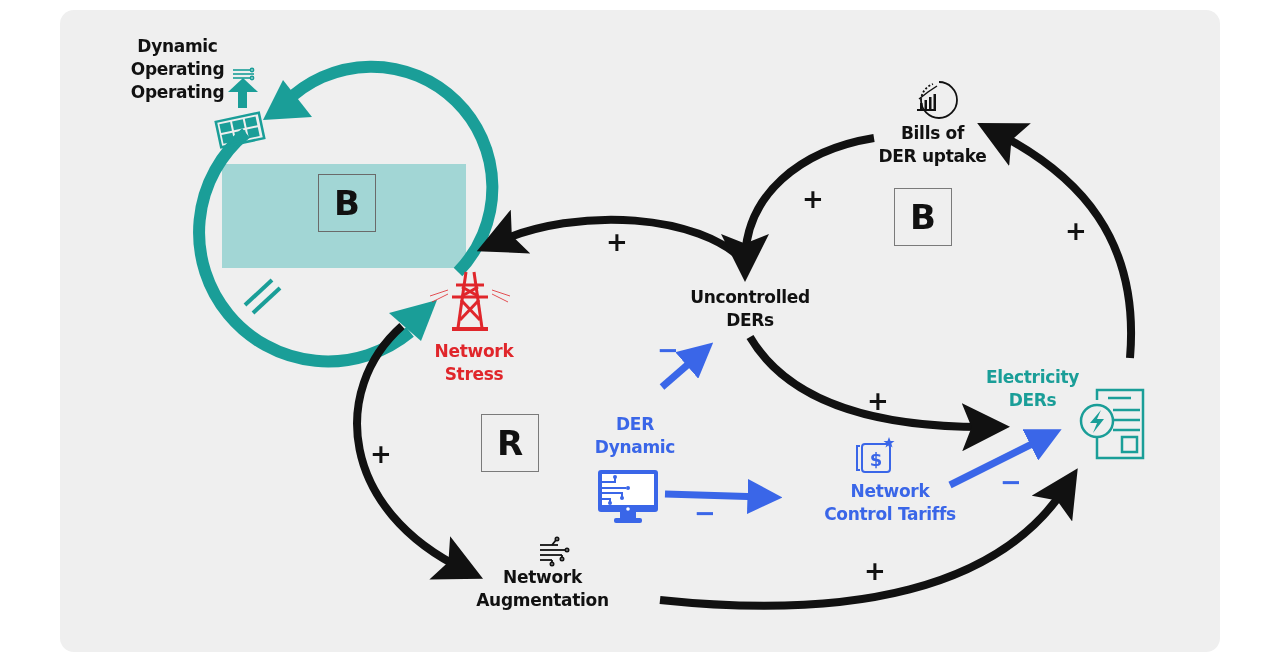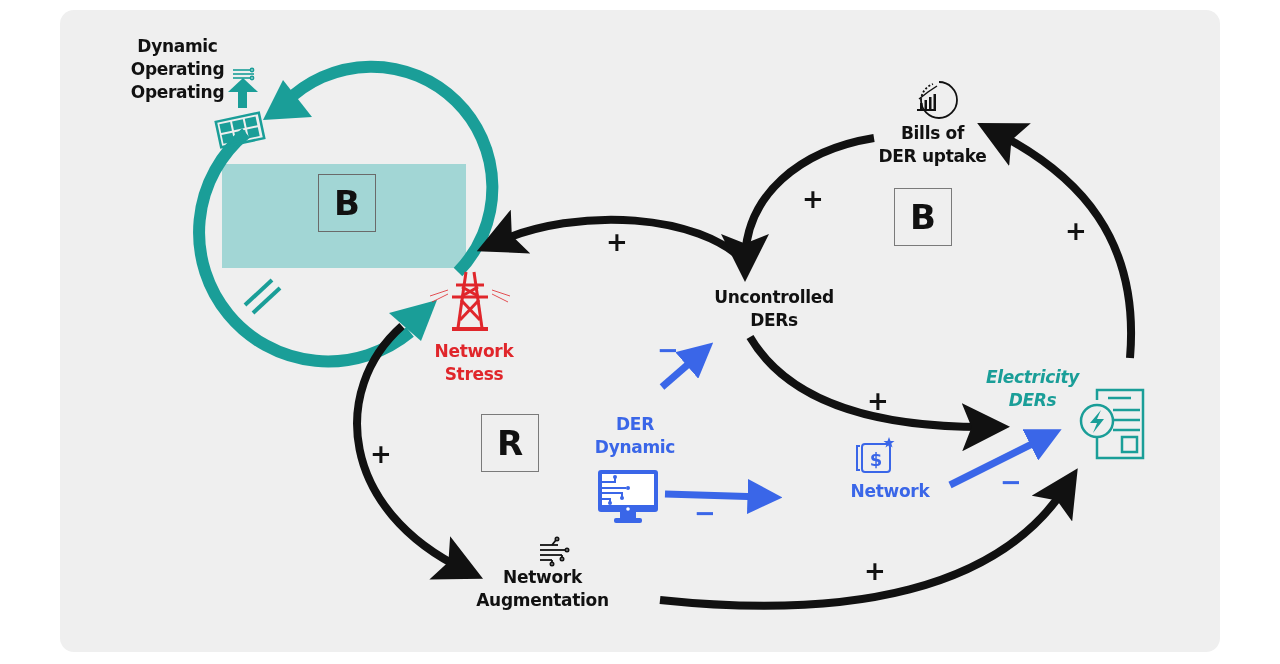--- a/index.html
+++ b/index.html
@@ -155,42 +155,43 @@
   <div>Dynamic</div>
   <div>Operating</div>
   <div>Operating</div>
 </div>
 
 <div class="lbl red" style="left:418px; top:340px; width:112px;">
   <div>Network</div>
   <div>Stress</div>
 </div>
 
-<div class="lbl black" style="left:704px; top:286px; width:140px;">
+<div class="lbl black" style="left:680px; top:286px; width:140px;">
   <div>Uncontrolled</div>
   <div>DERs</div>
 </div>
 
 <div class="lbl black" style="left:870px; top:122px; width:125px;">
   <div>Bills of</div>
   <div>DER uptake</div>
 </div>
 
-<div class="lbl teal" style="left:980px; top:366px; width:105px;font-style:italic;">
+<div class="lbl teal" style="left:980px; top:366px; width:105px;">
   <div>Electricity</div>
   <div>DERs</div>
 </div>
 
 <div class="lbl blue" style="left:580px; top:413px; width:110px;">
   <div>DER</div>
   <div>Dynamic</div>
 </div>
 
 <div class="lbl blue" style="left:815px; top:480px; width:150px;">
   <div>Network</div>
+  <div>Control Tariffs</div>
 </div>
 
 <div class="lbl black" style="left:475px; top:566px; width:135px;">
   <div>Network</div>
   <div>Augmentation</div>
 </div>
 
 <div class="loopbox" style="left:318px; top:174px;">B</div>
 <div class="loopbox" style="left:894px; top:188px; border-color:#7a7a7a;">B</div>
 <div class="loopbox" style="left:481px; top:414px; border-color:#7a7a7a;">R</div>

